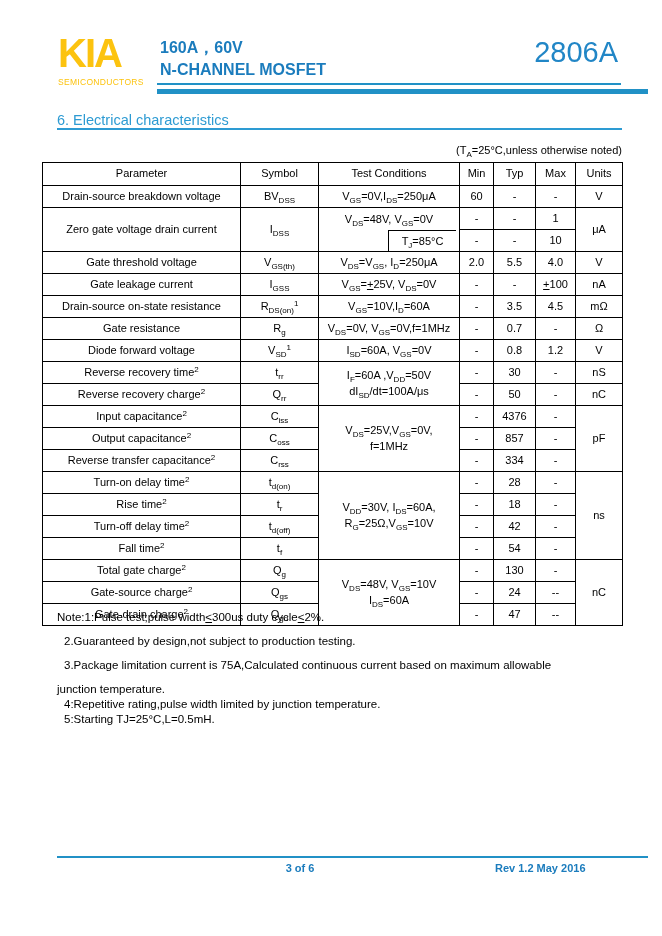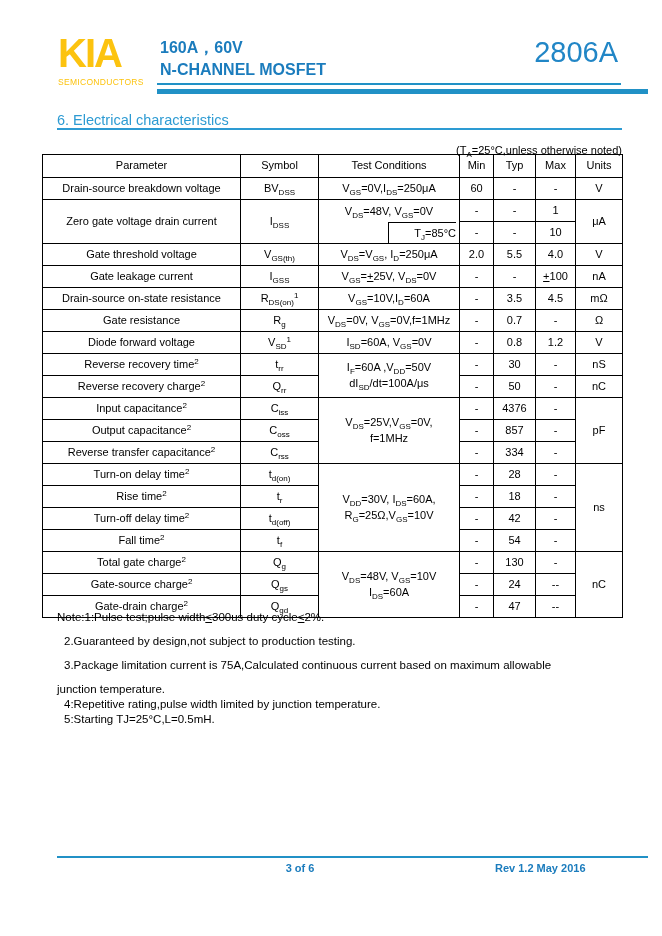--- a/index.html
+++ b/index.html
@@ -18,35 +18,35 @@
   .hline-thick{position:absolute;left:157px;top:89px;width:491px;height:5px;background:#2191c6;}
   
   .section-title{
     position:absolute;left:57px;top:112px;width:565px;
     color:#2d9bd3;font-size:14.5px;
     border-bottom:2px solid #2d9bd3;
   }
   .cond-note{position:absolute;top:144px;right:40px;font-size:11px;}
   
   table.spec{
-    position:absolute;left:42px;top:154px;width:580px;
+    position:absolute;left:42px;top:162px;width:580px;
     border-collapse:collapse;table-layout:fixed;font-size:11px;padding-left:36px;
   }
   table.spec th, table.spec td{
     border:1px solid #000;padding:0 3px;height:21px;
     text-align:center;vertical-align:middle;font-weight:normal;line-height:1.45;
   }
   table.spec thead th{height:22px;}
   td.param{text-align:left;padding-left:7px;}
   sub{font-size:8px;line-height:0;position:relative;vertical-align:baseline;top:3px;}
   sup{font-size:8px;line-height:0;position:relative;vertical-align:baseline;top:-4px;}
   u{text-decoration:underline;}
   td.splitcell{padding:0;}
   .split-top{height:21px;line-height:21px;}
-  .split-bot{display:flex;justify-content:flex-end;height:21px;text-align:right;}
+  .split-bot{display:flex;justify-content:flex-end;height:21px;}
   .tj-box{width:50%;border-top:1px solid #000;border-left:1px solid #000;line-height:20px;}
   
   .notes{position:absolute;left:57px;top:610px;font-size:11.5px;line-height:15px;width:560px;}
   .n1{margin-left:7px;}
   .n2{}
   .gap{margin-top:9px;}
   
   .footer-line{position:absolute;left:57px;top:856px;width:591px;height:2px;background:#2191c6;}
   .footer-page{position:absolute;top:862px;left:0;width:600px;text-align:center;color:#1b7cbd;font-weight:bold;font-size:11px;}
   .footer-rev{position:absolute;top:862px;left:483px;color:#1b7cbd;font-weight:bold;font-size:11px;padding-left:12px;}

